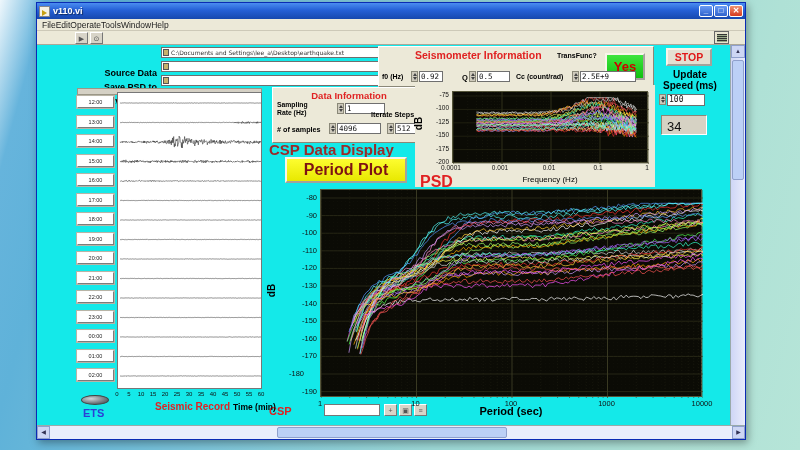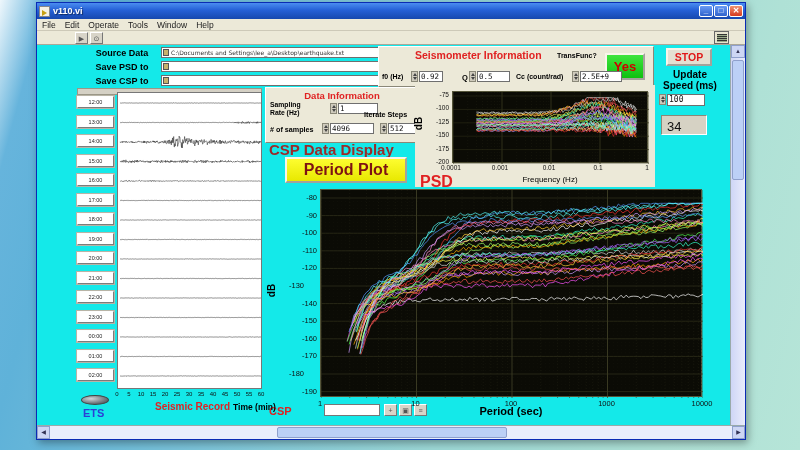--- a/index.html
+++ b/index.html
@@ -14,36 +14,36 @@
   .titlebar .ttl { font-size:9px; font-weight:bold; margin-left:3px; flex:1;
     text-shadow:1px 1px 1px rgba(0,0,0,.5); }
   .lvicon { width:11px; height:11px; background:#f6f2e4; border:1px solid #888; position:relative; }
   .lvicon:before { content:""; position:absolute; left:2px; top:3px; border-left:5px solid #c8a012;
     border-top:3px solid transparent; border-bottom:3px solid transparent; }
   .wbtn { width:14px; height:12px; margin-left:1px; border:1px solid #fff; border-radius:2px;
     font-size:8px; line-height:10px; text-align:center; color:#fff; font-weight:bold; }
   .wbtn.min,.wbtn.max { background:linear-gradient(180deg,#6a9bf4,#2f62cc); }
   .wbtn.close { background:linear-gradient(180deg,#f0926f,#d63a1f); }
   .menubar { position:absolute; left:0; top:16px; right:0; height:12px; background:#ece9d8;
-    border-bottom:1px solid #cdc9b8; display:flex; gap:9px; padding:1px 0 0 5px; }
+    border-bottom:1px solid #cdc9b8; display:flex; padding:1px 0 0 5px; }
   .menu-item { font-size:8.5px; color:#222; }
   .toolbar { position:absolute; left:0; top:28px; right:0; height:14px; background:#ece9d8;
     border-bottom:1px solid #aca899; }
   .tbtn { position:absolute; top:1px; width:13px; height:12px; background:#d8d4c8;
     border:1px solid; border-color:#fff #777 #777 #fff; font-size:7px; line-height:11px;
     text-align:center; color:#555; }
   .viicon { position:absolute; right:16px; top:0; width:15px; height:13px; background:#e8e4d0;
     border:1px solid #666; }
   .viicon:before { content:""; position:absolute; left:2px; top:2px; width:10px; height:8px;
     background:repeating-linear-gradient(180deg,#333 0 1px,#9a8 1px 2px); }
   .panel { position:absolute; left:0; top:42px; width:695px; height:382px; background:#14e9e9; overflow:hidden; }
   .lbl { position:absolute; font-weight:bold; color:#000; white-space:nowrap; }
   .red { color:#e02222; }
   .maroon { color:#9c2a2a; }
-  .pathrow-label { font-size:9px; text-align:center; width:70px; }
+  .pathrow-label { font-size:9px; text-align:right; width:70px;margin-top:20px; }
   .pathbox { position:absolute; height:11px; background:#fff; border:1px solid #6f6f6f;
     font-size:6px; color:#333; font-family:"DejaVu Sans", sans-serif; padding:1px 1px 0 9px; }
   .pathglyph { position:absolute; left:1px; top:1px; width:6px; height:7px; background:#c8b26a; border:1px solid #555; }
   .browse { position:absolute; width:16px; height:11px; background:#d6d2c6;
     border:1px solid; border-color:#fff #6a6a6a #6a6a6a #fff; }
   .browse:before { content:""; position:absolute; left:3px; top:3px; width:9px; height:5px;
     background:#8a7340; border:1px solid #3a3020; }
   .grpbox { position:absolute; background:#ece9d8; border:1px solid; border-color:#fff #8a8878 #8a8878 #fff; }
   .numbox { position:absolute; height:11px; background:#fff; border:1px solid #6f6f6f;
     font-size:7.5px; font-family:"DejaVu Sans Mono", monospace; color:#111; padding:0 1px; }
@@ -134,34 +134,34 @@
         <div class="spin" style="left:90px;top:24px">
             <i class="up"></i>
             <i class="dn"></i>
           </div>
         <div class="numbox" style="left:98px;top:24px;width:33px">0.5</div>
         <div class="lbl" style="left:137px;top:26px;font-size:7px">Cc (count/rad)</div>
         <div class="spin" style="left:193px;top:24px">
             <i class="up"></i>
             <i class="dn"></i>
           </div>
-        <div class="numbox" style="left:201px;top:24px;width:42px">2.5E+9</div>
+        <div class="numbox" style="left:201px;top:24px;width:56px">2.5E+9</div>
       </div>
 
       <div class="btn3d" style="left:629px;top:3px;width:46px;height:18px;background:#e4e0d2;color:#e01818;font-weight:bold;font-size:10.5px;line-height:14px">STOP</div>
       <div class="lbl" style="left:612px;top:24px;width:82px;text-align:center;font-size:10px">Update</div>
       <div class="lbl" style="left:612px;top:35px;width:82px;text-align:center;font-size:10px">Speed (ms)</div>
       <div class="spin" style="left:622px;top:49px">
           <i class="up"></i>
           <i class="dn"></i>
         </div>
       <div class="numbox" style="left:630px;top:49px;width:38px;height:12px;font-size:8px">100</div>
       <div style="position:absolute;left:624px;top:70px;width:46px;height:20px;background:#d6d2c4;border:1px solid;border-color:#8a8878 #fff #fff #8a8878;font-size:13px;color:#111;padding:3px 0 0 5px">34</div>
 
-      <div class="grpbox" style="left:228px;top:42px;width:154px;height:56px">
+      <div class="grpbox" style="left:235px;top:42px;width:154px;height:56px">
         <div class="lbl red" style="left:0;top:2px;width:100%;text-align:center;font-size:9.5px">Data Information</div>
         <div class="lbl" style="left:4px;top:13px;font-size:6.8px">Sampling</div>
         <div class="lbl" style="left:4px;top:21px;font-size:6.8px">Rate (Hz)</div>
         <div class="spin" style="left:64px;top:15px">
             <i class="up"></i>
             <i class="dn"></i>
           </div>
         <div class="numbox" style="left:72px;top:15px;width:40px">1</div>
         <div class="lbl" style="left:98px;top:22px;font-size:7.2px">Iterate Steps</div>
         <div class="lbl" style="left:4px;top:37px;font-size:7.2px"># of samples</div>
@@ -463,21 +463,21 @@
           <div class="tick" style="left: 402px; top: 119px; font-size: 6.5px; width: 24px; text-align: center;">0.0001</div>
           <div class="tick" style="left: 451px; top: 119px; font-size: 6.5px; width: 24px; text-align: center;">0.001</div>
           <div class="tick" style="left: 500px; top: 119px; font-size: 6.5px; width: 24px; text-align: center;">0.01</div>
           <div class="tick" style="left: 549px; top: 119px; font-size: 6.5px; width: 24px; text-align: center;">0.1</div>
           <div class="tick" style="left: 598px; top: 119px; font-size: 6.5px; width: 24px; text-align: center;">1</div>
           <div class="tick" style="left: 252px; top: 148px; font-size: 7.5px; width: 28px; text-align: right;">-80</div>
           <div class="tick" style="left: 252px; top: 165.6px; font-size: 7.5px; width: 28px; text-align: right;">-90</div>
           <div class="tick" style="left: 252px; top: 183.2px; font-size: 7.5px; width: 28px; text-align: right;">-100</div>
           <div class="tick" style="left: 252px; top: 200.8px; font-size: 7.5px; width: 28px; text-align: right;">-110</div>
           <div class="tick" style="left: 252px; top: 218.4px; font-size: 7.5px; width: 28px; text-align: right;">-120</div>
-          <div class="tick" style="left: 252px; top: 236px; font-size: 7.5px; width: 28px; ">-130</div>
+          <div class="tick" style="left: 252px; top: 236px; font-size: 7.5px; width: 28px; text-align: right;">-130</div>
           <div class="tick" style="left: 252px; top: 253.6px; font-size: 7.5px; width: 28px; text-align: right;">-140</div>
           <div class="tick" style="left: 252px; top: 271.2px; font-size: 7.5px; width: 28px; text-align: right;">-150</div>
           <div class="tick" style="left: 252px; top: 288.8px; font-size: 7.5px; width: 28px; text-align: right;">-160</div>
           <div class="tick" style="left: 252px; top: 306.4px; font-size: 7.5px; width: 28px; text-align: right;">-170</div>
           <div class="tick" style="left: 252px; top: 324px; font-size: 7.5px; width: 28px; ">-180</div>
           <div class="tick" style="left: 252px; top: 341.6px; font-size: 7.5px; width: 28px; text-align: right;">-190</div>
           <div class="tick" style="left: 263px; top: 354px; font-size: 7.5px; width: 40px; text-align: center;">1</div>
           <div class="tick" style="left: 358.5px; top: 354px; font-size: 7.5px; width: 40px; text-align: center;">10</div>
           <div class="tick" style="left: 454px; top: 354px; font-size: 7.5px; width: 40px; text-align: center;">100</div>
           <div class="tick" style="left: 549.5px; top: 354px; font-size: 7.5px; width: 40px; text-align: center;">1000</div>

